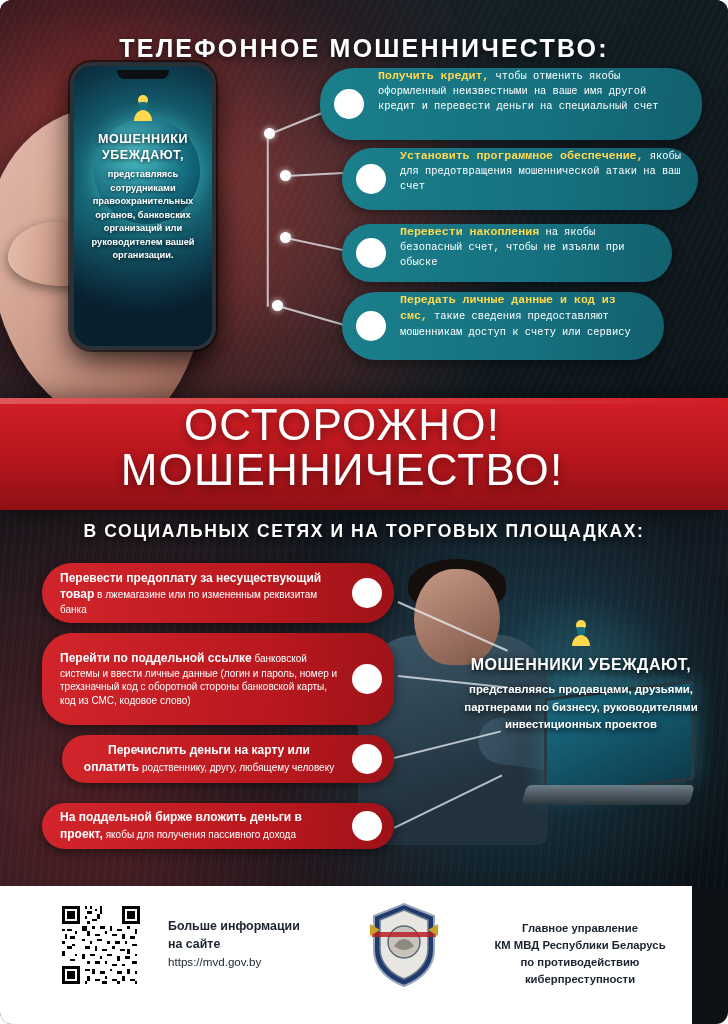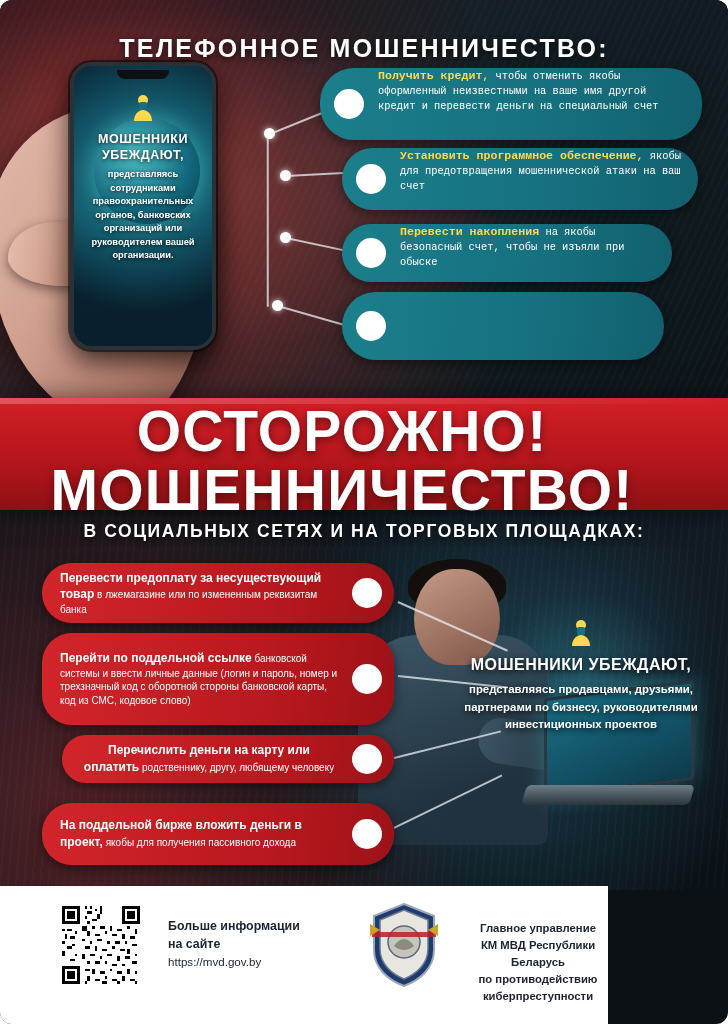--- a/index.html
+++ b/index.html
@@ -173,22 +173,22 @@
   }
   .mid-band::before {
     content: "";
     position: absolute; left: 0; top: 0; right: 0; height: 6px;
     background: linear-gradient(90deg, rgba(255,255,255,0.25), rgba(255,255,255,0));
   }
   .warn-title {
     position: absolute; left: 0; top: 4px; width: 684px;
     text-align: center;
     color: #ffffff;
-    font-weight: bold;
-    font-size: 57px;
+    font-weight: normal;
+    font-size: 44px;
     line-height: 1.03;
     letter-spacing: 1.2px;
     text-shadow: 0 3px 8px rgba(0,0,0,0.45);
   }
   .warn-title .l2 { display: block; }
 
   
   .bottom-section {
     position: absolute; left: 0; top: 505px; width: 728px; height: 385px;
     background:
@@ -285,21 +285,21 @@
   }
   .red-card .bullet {
     position: absolute; right: 12px; top: 50%; transform: translateY(-50%);
     width: 30px; height: 30px; border-radius: 50%; background: #ffffff;
   }
   .red-text { color: #ffffff; font-size: 10px; line-height: 1.38; }
   .red-text b { font-weight: bold; font-size: 12px; }
 
   
   .footer {
-    position: absolute; left: 0; top: 886px; width: 608px; height: 138px;
+    position: absolute; left: 0; top: 886px; width: 692px; height: 138px;
     background: #ffffff;
   }
   .qr {
     position: absolute; left: 60px; top: 18px; width: 82px; height: 82px;
     background: #ffffff;
   }
   .qr svg { display: block; }
   .site-info {
     position: absolute; left: 168px; top: 32px;
     color: #1b2430; font-size: 12.4px; line-height: 1.45; font-weight: bold;
@@ -375,20 +375,23 @@
 
     <div class="teal-card" style="left:342px; top:224px; width:330px; height:58px;">
       <span class="bullet"></span>
       <div class="teal-text">
         <b>Перевести накопления</b><span> на якобы безопасный счет, чтобы не изъяли при обыске</span>
       </div>
     </div>
 
     <div class="teal-card" style="left:342px; top:292px; width:322px; height:68px;">
       <span class="bullet"></span>
+      <div class="teal-text">
+        <b>Передать личные данные и код из смс,</b><span> такие сведения предоставляют мошенникам доступ к счету или сервису</span>
+      </div>
     </div>
   </div>
 
   <div class="mid-band">
     <div class="warn-title">
       <span>ОСТОРОЖНО!</span>
       <span class="l2">МОШЕННИЧЕСТВО!</span>
     </div>
   </div>
 
@@ -440,21 +443,21 @@
       <span class="bullet"></span>
     </div>
 
     <div class="red-card" style="left:62px; top:230px; width:332px; height:48px;text-align:center;">
       <div class="red-text">
         <b>Перечислить деньги на карту или оплатить</b><span> родственнику, другу, любящему человеку</span>
       </div>
       <span class="bullet"></span>
     </div>
 
-    <div class="red-card" style="left:42px; top:298px; width:352px; height:62px;">
+    <div class="red-card" style="left:42px; top:298px; width:352px; height:46px;">
       <div class="red-text">
         <b>На поддельной бирже вложить деньги в проект,</b><span> якобы для получения пассивного дохода</span>
       </div>
       <span class="bullet"></span>
     </div>
   </div>
 
   <div class="footer">
 
     <div class="qr">

